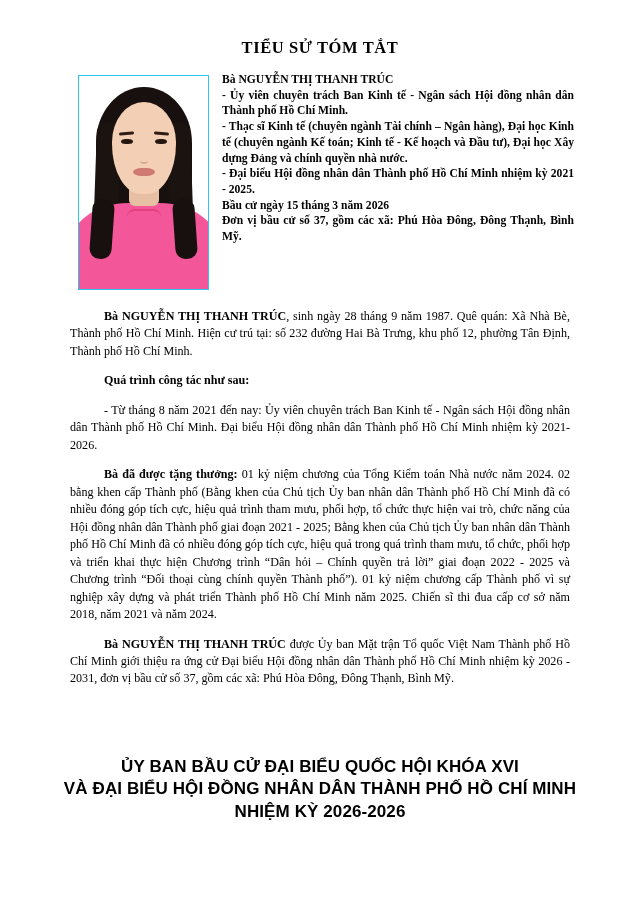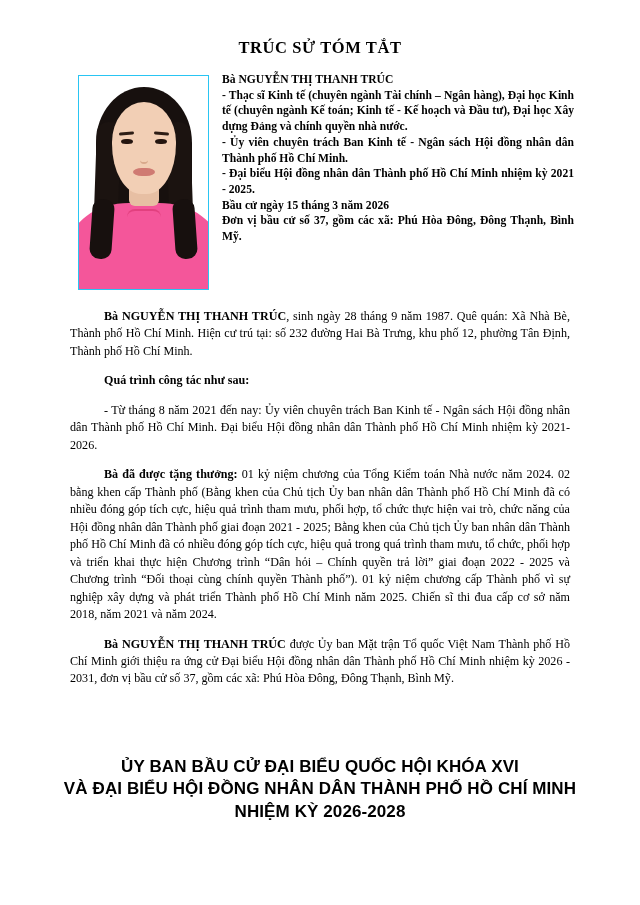--- a/index.html
+++ b/index.html
@@ -232,21 +232,21 @@
     line-height: 1.32;
     letter-spacing: 0.1px;
   }
   .footer-block div { white-space: nowrap; }
 </style>
 </head>
 <body>
 
 <div class="page">
 
-  <div class="doc-title">TRÚC SỬ TÓM TẮT</div>
+  <div class="doc-title">TIỂU SỬ TÓM TẮT</div>
 
   <div class="header-row">
 
     <div class="photo-frame">
       <div class="photo-inner">
         <div class="ph-hair"></div>
         <div class="ph-hair-l"></div>
         <div class="ph-hair-r"></div>
         <div class="ph-dress"></div>
         <div class="ph-shoulder-hair-l"></div>
@@ -258,22 +258,22 @@
         <div class="ph-brow r"></div>
         <div class="ph-eye l"></div>
         <div class="ph-eye r"></div>
         <div class="ph-nose"></div>
         <div class="ph-mouth"></div>
       </div>
     </div>
 
     <div class="bio">
       <p class="nojust">Bà NGUYỄN THỊ THANH TRÚC</p>
+      <p>- Ủy viên chuyên trách Ban Kinh tế - Ngân sách Hội đồng nhân dân Thành phố Hồ Chí Minh.</p>
       <p>- Thạc sĩ Kinh tế (chuyên ngành Tài chính – Ngân hàng), Đại học Kinh tế (chuyên ngành Kế toán; Kinh tế - Kế hoạch và Đầu tư), Đại học Xây dựng Đảng và chính quyền nhà nước.</p>
-      <p>- Ủy viên chuyên trách Ban Kinh tế - Ngân sách Hội đồng nhân dân Thành phố Hồ Chí Minh.</p>
       <p>- Đại biểu Hội đồng nhân dân Thành phố Hồ Chí Minh nhiệm kỳ 2021 - 2025.</p>
       <p class="nojust">Bầu cử ngày 15 tháng 3 năm 2026</p>
       <p>Đơn vị bầu cử số 37, gồm các xã: Phú Hòa Đông, Đông Thạnh, Bình Mỹ.</p>
     </div>
 
   </div>
 
   <div class="body-text">
 
     <p><b>Bà NGUYỄN THỊ THANH TRÚC</b><span>, sinh ngày 28 tháng 9 năm 1987. Quê quán: Xã Nhà Bè, Thành phố Hồ Chí Minh. Hiện cư trú tại: số 232 đường Hai Bà Trưng, khu phố 12, phường Tân Định, Thành phố Hồ Chí Minh.</span></p>
@@ -284,16 +284,16 @@
 
     <p><b>Bà đã được tặng thưởng:</b><span> 01 kỷ niệm chương của Tổng Kiểm toán Nhà nước năm 2024. 02 bằng khen cấp Thành phố (Bằng khen của Chủ tịch Ủy ban nhân dân Thành phố Hồ Chí Minh đã có nhiều đóng góp tích cực, hiệu quả trình tham mưu, phối hợp, tổ chức thực hiện vai trò, chức năng của Hội đồng nhân dân Thành phố giai đoạn 2021 - 2025; Bằng khen của Chủ tịch Ủy ban nhân dân Thành phố Hồ Chí Minh đã có nhiều đóng góp tích cực, hiệu quả trong quá trình tham mưu, tổ chức, phối hợp và triển khai thực hiện Chương trình “Dân hỏi – Chính quyền trả lời” giai đoạn 2022 - 2025 và Chương trình “Đối thoại cùng chính quyền Thành phố”). 01 kỷ niệm chương cấp Thành phố vì sự nghiệp xây dựng và phát triển Thành phố Hồ Chí Minh năm 2025. Chiến sĩ thi đua cấp cơ sở năm 2018, năm 2021 và năm 2024.</span></p>
 
     <p><b>Bà NGUYỄN THỊ THANH TRÚC</b><span> được Ủy ban Mặt trận Tổ quốc Việt Nam Thành phố Hồ Chí Minh giới thiệu ra ứng cử Đại biểu Hội đồng nhân dân Thành phố Hồ Chí Minh nhiệm kỳ 2026 - 2031, đơn vị bầu cử số 37, gồm các xã: Phú Hòa Đông, Đông Thạnh, Bình Mỹ.</span></p>
 
   </div>
 
   <div class="footer-block">
     <div>ỦY BAN BẦU CỬ ĐẠI BIỂU QUỐC HỘI KHÓA XVI</div>
     <div>VÀ ĐẠI BIỂU HỘI ĐỒNG NHÂN DÂN THÀNH PHỐ HỒ CHÍ MINH</div>
-    <div>NHIỆM KỲ 2026-2028</div>
+    <div>NHIỆM KỲ 2026-2026</div>
   </div>
 
 </div>
 
 </body></html>

